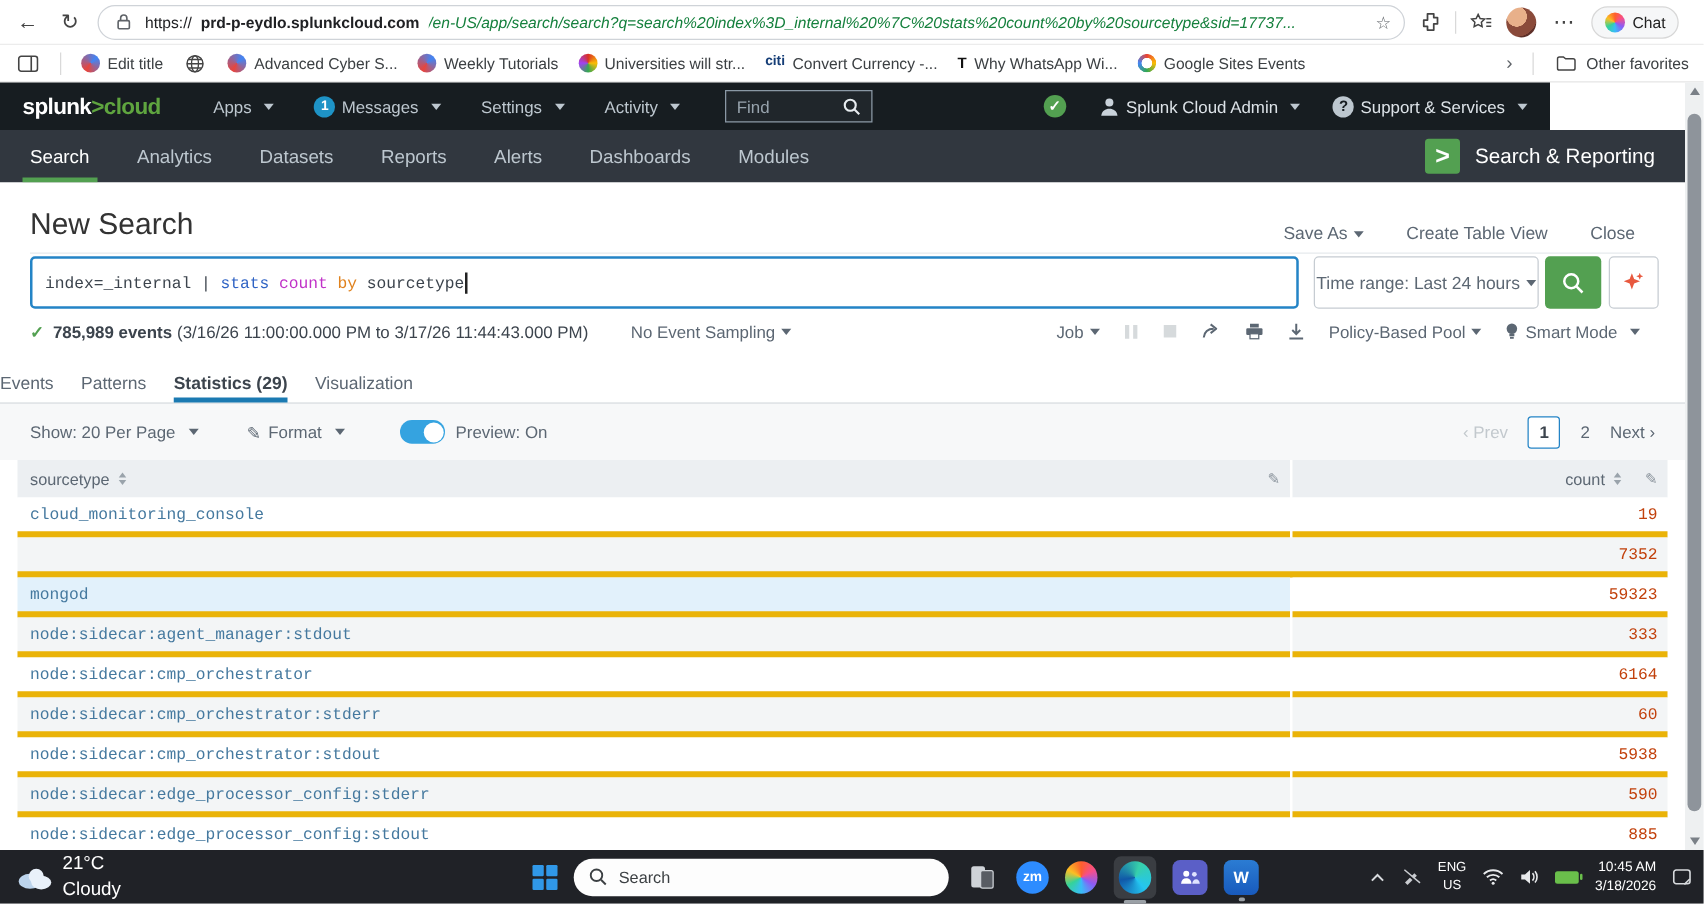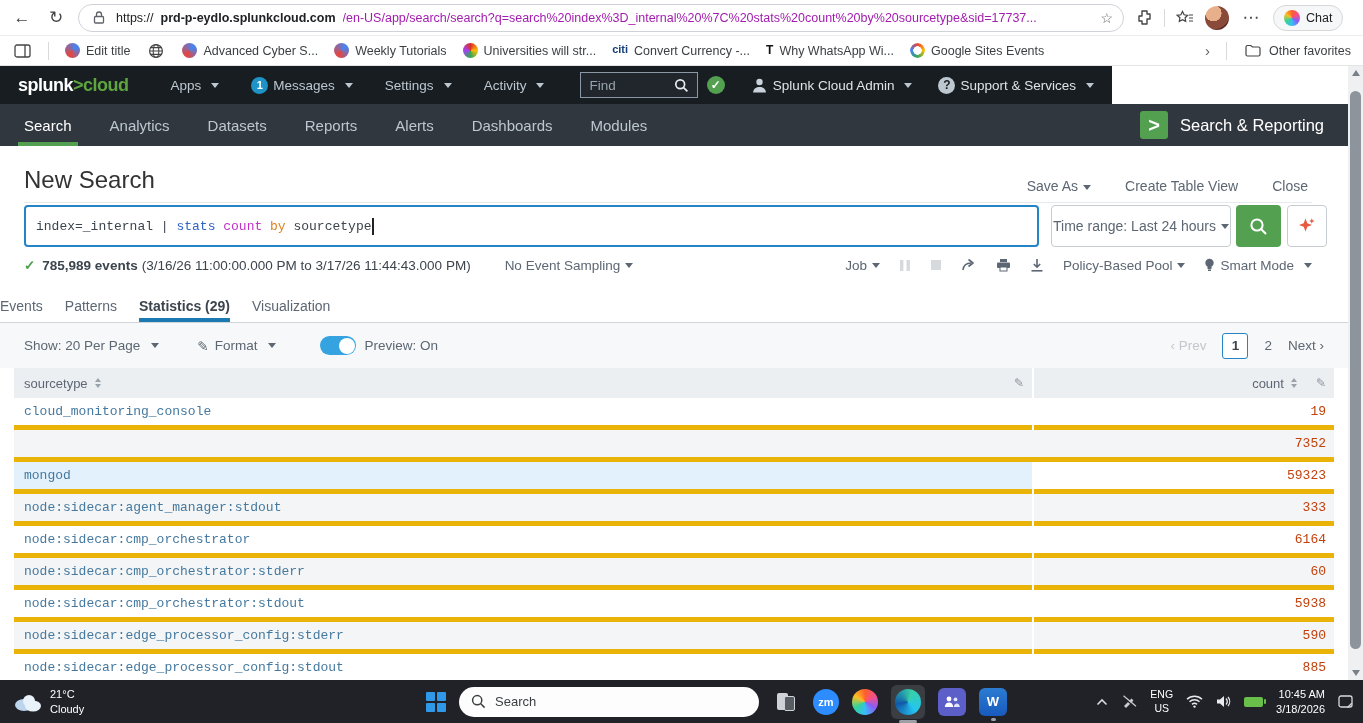--- a/index.html
+++ b/index.html
@@ -7,21 +7,21 @@
   body { font-family:"Liberation Sans", sans-serif; background:#fff; position:relative; }
 
   
   .btoolbar { position:absolute; top:0; left:0; width:1363px; height:36px; background:#fff;
     display:flex; align-items:center; padding:0 10px; gap:10px; border-bottom:1px solid #ececec; }
   .navbtn { font-size:17px; color:#444; width:24px; text-align:center; cursor:pointer; }
   .urlbar { flex:1; max-width:1046px; height:28px; border:1px solid #cfd3d8; border-radius:14px;
     display:flex; align-items:center; padding:0 10px; gap:7px; font-size:12.5px; background:#fff; }
   .urlbar .scheme { color:#202124; }
   .urlbar .host { color:#202124; font-weight:700; }
-  .urlbar .path { color:#a21caf; white-space:nowrap; overflow:hidden; text-overflow:clip; flex:1; }
+  .urlbar .path { color:#15803d; white-space:nowrap; overflow:hidden; text-overflow:clip; flex:1;font-style:italic; }
   .urlbar .star { color:#5f6368; font-size:14px; }
   .tb-icon { width:20px; height:20px; display:flex; align-items:center; justify-content:center; color:#444; }
   .divider-v { width:1px; height:18px; background:#d9d9d9; }
   .avatar { width:24px; height:24px; border-radius:50%;
     background:radial-gradient(circle at 35% 30%, #e8b08a 0 35%, #8a4a3a 36% 70%, #5e2f28 71%); }
   .chat-pill { height:26px; border:1px solid #d7d7d7; background:#f6f7f8; border-radius:13px;
     display:flex; align-items:center; gap:6px; padding:0 10px; font-size:12.5px; color:#222; }
   .copilot-dot { width:16px; height:16px; border-radius:50%;
     background:conic-gradient(#ff5f2d,#f64f8b,#8b5cf6,#38bdf8,#34d399,#fbbf24,#ff5f2d); }
 
@@ -32,21 +32,21 @@
   .fav { width:15px; height:15px; border-radius:50%; flex:none; }
   .fav-swirl { background:conic-gradient(from 210deg,#e8453c,#4285f4 55%,#e8453c); }
   .fav-flower { background:conic-gradient(#d93025,#fbbc04,#34a853,#a142f4,#d93025); }
   .fav-google { background:conic-gradient(#ea4335,#fbbc05,#34a853,#4285f4,#ea4335); -webkit-mask:radial-gradient(circle, transparent 0 4px, #000 4.5px); mask:radial-gradient(circle, transparent 0 4px, #000 4.5px); }
   .fav-citi { color:#163e77; font-weight:700; font-size:11px; width:auto; border-radius:0; }
   .fav-t { font-weight:700; font-size:12px; color:#111; width:auto; border-radius:0; }
   .bm-spacer { flex:1; }
   .chev { color:#5f6368; font-size:15px; }
 
   
-  .sp-top { position:absolute; top:66px; left:0; width:1112px; height:38px; background:#171d21;
+  .sp-top { position:absolute; top:66px; left:0; width:1240px; height:38px; background:#171d21;
     display:flex; align-items:center; color:#bdc7cf; font-size:13.5px; padding:0 18px; }
   .sp-logo { font-size:18px; font-weight:700; color:#fff; letter-spacing:-0.5px; margin-right:42px; }
   .sp-logo .grn { color:#5fa53f; }
   .sp-menu { display:flex; align-items:center; gap:5px; margin-right:32px; cursor:pointer; }
   .cdown::after { content:""; display:inline-block; border-left:4px solid transparent;
     border-right:4px solid transparent; border-top:5px solid currentColor; margin-left:5px; vertical-align:middle; }
   .badge { width:17px; height:17px; background:#1e93c6; color:#fff; border-radius:50%; font-size:11px;
     display:flex; align-items:center; justify-content:center; font-weight:700; }
   .findbox { width:118px; height:26px; background:#20262b; border:1px solid #8a98a5; display:flex;
     align-items:center; justify-content:space-between; padding:0 8px; color:#97a3ad; margin-left:4px; }
@@ -139,21 +139,21 @@
   .vscroll { position:absolute; top:66px; right:0; width:15px; height:614px; background:#eef0f1; }
   .vs-arrow { position:absolute; left:0; width:15px; height:14px; display:flex; align-items:center; justify-content:center; }
   .vs-arrow i { display:block; border-left:4px solid transparent; border-right:4px solid transparent; }
   .vs-up { top:0; } .vs-up i { border-bottom:6px solid #7a8087; }
   .vs-dn { bottom:0; } .vs-dn i { border-top:6px solid #7a8087; }
   .vs-thumb { position:absolute; top:25px; left:2px; width:11px; height:558px; background:#8e949b; border-radius:6px; }
 
   
   .taskbar { position:absolute; top:680px; left:0; width:1363px; height:43px; background:#202227;
     display:flex; align-items:center; color:#fff; }
-  .weather { display:flex; align-items:center; gap:8px; padding-left:12px; font-size:11px; line-height:1.35; }
+  .weather { display:flex; align-items:center; gap:8px; padding-left:12px; font-size:15px; line-height:1.35; }
   .tb-center { position:absolute; left:426px; top:0; height:43px; display:flex; align-items:center; gap:13px; }
   .startgrid { width:20px; height:20px; display:grid; grid-template-columns:9px 9px; grid-template-rows:9px 9px; gap:2px; cursor:pointer; }
   .startgrid b { background:#3098e8; border-radius:1px; }
   .tsearch { width:300px; height:30px; background:#fdfdfd; border-radius:16px; display:flex; align-items:center;
     gap:9px; padding:0 12px; color:#3c4043; font-size:13px; cursor:pointer; }
   .tk-ic { width:28px; height:28px; border-radius:6px; display:flex; align-items:center; justify-content:center;
     font-size:11px; font-weight:700; position:relative; cursor:pointer; }
   .ic-zoom { background:#2d8cff; border-radius:50%; color:#fff; width:26px; height:26px; }
   .ic-copilot { background:conic-gradient(#ff5f2d,#f64f8b,#8b5cf6,#38bdf8,#34d399,#fbbf24,#ff5f2d); border-radius:50%; width:26px; height:26px; }
   .ic-edge { background:conic-gradient(from 140deg,#24c5f0,#1058a8,#37d0aa,#24c5f0); border-radius:50%; width:26px; height:26px; }

